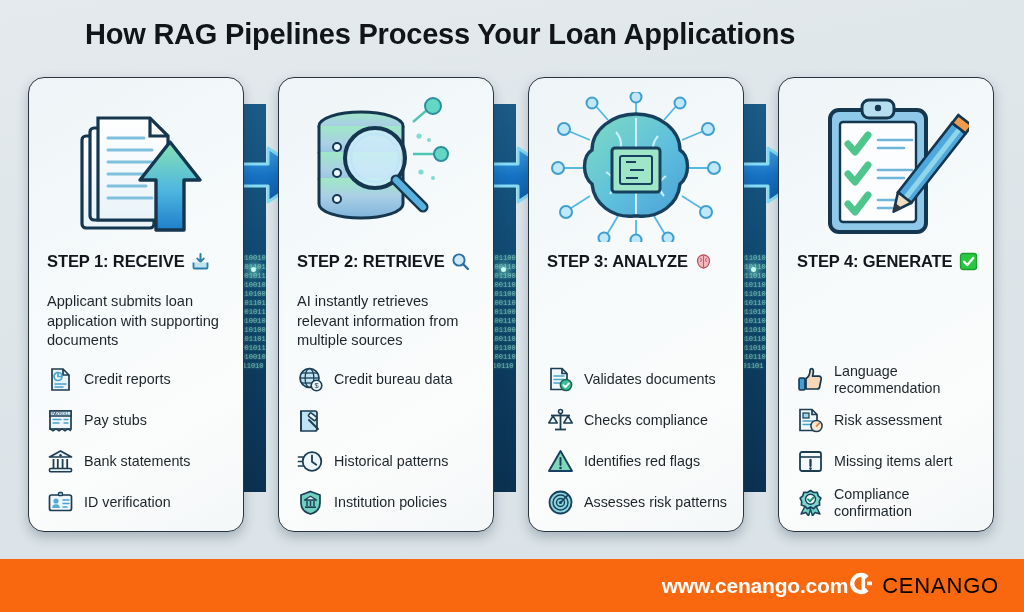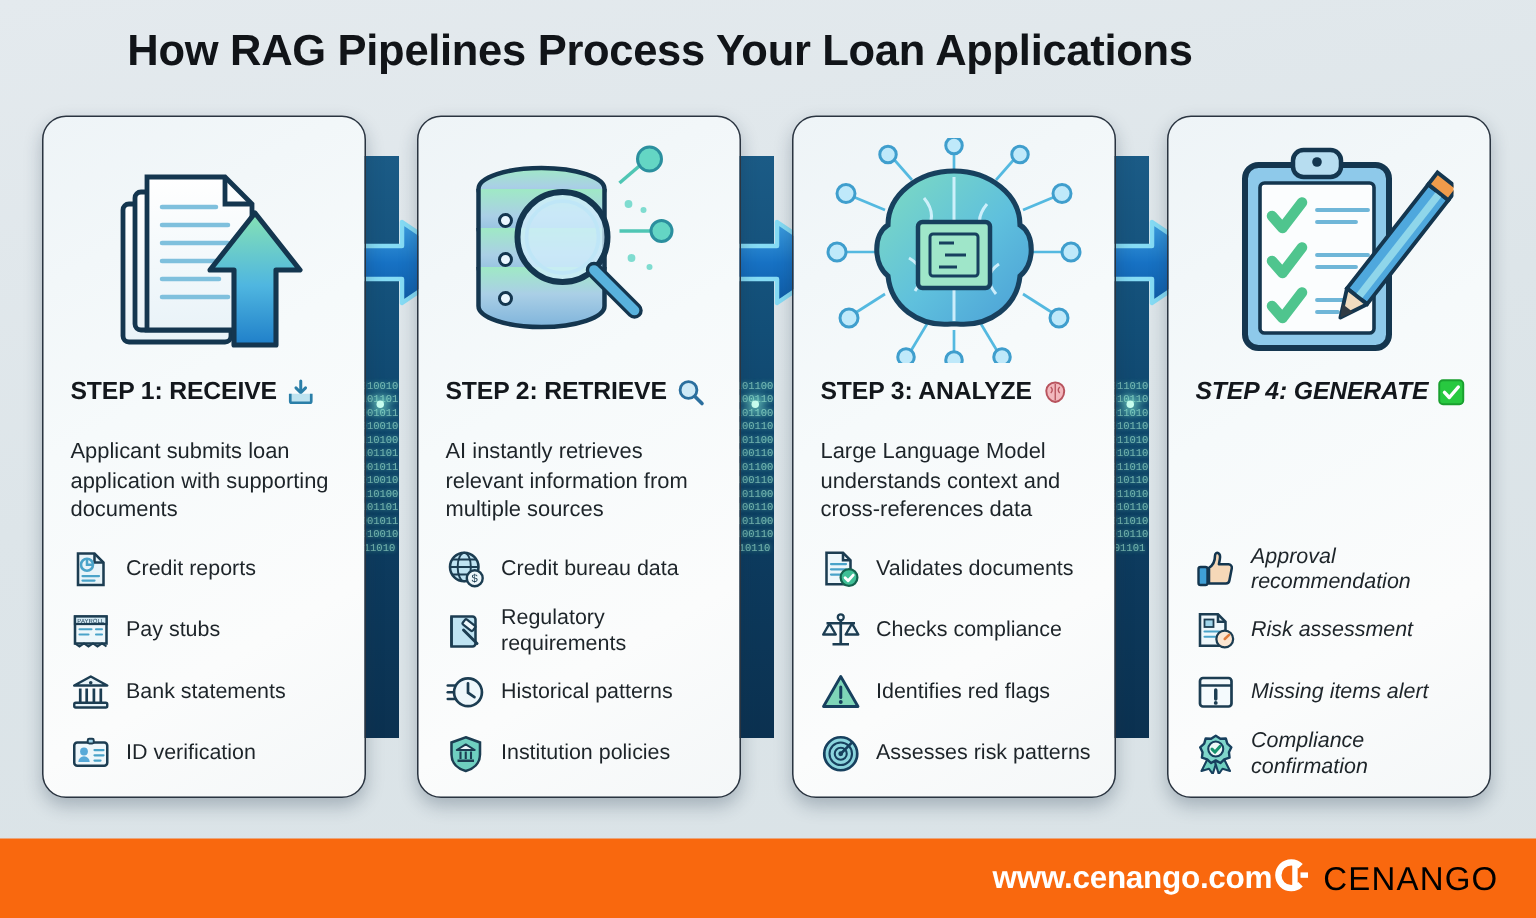--- a/index.html
+++ b/index.html
@@ -45,21 +45,21 @@
   
   .card {
     position:absolute; top:77px; width:216px; height:455px;
     border-radius:16px;
     background:linear-gradient(150deg,#eef4f7 0%,#f6fafb 40%,#fbfcfc 75%,#f4f7f8 100%);
     border:1.6px solid #2a3440;
     box-shadow:0 5px 12px rgba(25,45,70,0.28);
     overflow:hidden;
   }
   .card.c1{left:28px;}  .card.c2{left:278px;}
-  .card.c3{left:528px;} .card.c4{left:778px;font-style:italic;}
+  .card.c3{left:528px;} .card.c4{left:778px;}
 
   .hero { position:absolute; top:14px; left:0; width:100%; height:150px; }
   .hero svg { display:block; margin:0 auto; }
 
   .step-head {
     position:absolute; top:174px; left:18px; right:10px;
     font-size:16.5px; font-weight:bold; color:#13171c;
     letter-spacing:-0.1px; white-space:nowrap;
     display:flex; align-items:center; gap:6px;
   }
@@ -322,21 +322,20 @@
     </div>
     <div class="brow">
       <span class="bi">
         <svg width="27" height="27" viewBox="0 0 27 27">
           <path d="M4 4 h14 a2 2 0 012 2 v16 a2 2 0 01-2 2 H4 Z" fill="#bfe3f2" stroke="#1c3d52" stroke-width="1.7"></path>
           <path d="M4 4 v20" stroke="#1c3d52" stroke-width="1.7"></path>
           <rect x="11.5" y="7.5" width="8.5" height="4.2" rx="1" transform="rotate(38 15.5 9.5)" fill="#eef7fb" stroke="#1c3d52" stroke-width="1.5"></rect>
           <line x1="12" y1="13" x2="21" y2="22" stroke="#1c3d52" stroke-width="2" stroke-linecap="round"></line>
         </svg>
       </span>
-      <span class="btxt">Regulatory requirements</span>
     </div>
     <div class="brow">
       <span class="bi">
         <svg width="27" height="27" viewBox="0 0 27 27">
           <circle cx="15" cy="13.5" r="9.3" fill="#eef7fb" stroke="#1c3d52" stroke-width="1.8"></circle>
           <path d="M15 7.5 v6.3 l4.3 3" fill="none" stroke="#1c3d52" stroke-width="1.8" stroke-linecap="round"></path>
           <g stroke="#1c3d52" stroke-width="1.7" stroke-linecap="round">
             <line x1="1.5" y1="9" x2="6" y2="9"></line>
               <line x1="1.5" y1="13.5" x2="5" y2="13.5"></line>
               <line x1="1.5" y1="18" x2="6" y2="18"></line>
@@ -419,21 +418,20 @@
         <path d="M9.5 3 C6 3 3.5 5.5 3.5 8.5 C3.5 12.5 6 15.5 9.5 16 C13 15.5 15.5 12.5 15.5 8.5 C15.5 5.5 13 3 9.5 3 Z" fill="#f2b8bd" stroke="#b8545e" stroke-width="1.3"></path>
         <g stroke="#b8545e" stroke-width="0.9" fill="none">
           <path d="M9.5 4 V15"></path>
             <path d="M6.5 6 q2 2 0 4"></path>
             <path d="M12.5 6 q-2 2 0 4"></path>
         </g>
       </svg>
     </span>
   </div>
 
-  <div class="desc">Large Language Model understands context and cross-references data</div>
 
   <div class="bullets">
     <div class="brow">
       <span class="bi">
         <svg width="27" height="27" viewBox="0 0 27 27">
           <path d="M4 2.5 h11 l5 5 v16 H4 Z" fill="#eef7fb" stroke="#1c3d52" stroke-width="1.7"></path>
           <path d="M15 2.5 v5 h5" fill="none" stroke="#1c3d52" stroke-width="1.7"></path>
           <g stroke="#4aa3c9" stroke-width="1.5" stroke-linecap="round">
             <line x1="7" y1="10" x2="17" y2="10"></line>
               <line x1="7" y1="13.5" x2="17" y2="13.5"></line>
@@ -525,21 +523,21 @@
 
 
   <div class="bullets">
     <div class="brow">
       <span class="bi">
         <svg width="27" height="27" viewBox="0 0 27 27">
           <rect x="2" y="12" width="6" height="12" rx="1.4" fill="#3f9fd6" stroke="#14364f" stroke-width="1.6"></rect>
           <path d="M9 12.5 C11.5 11 13 8 13 4.5 C13 3 14.2 2.2 15.2 2.8 C16.3 3.4 16.6 5 16.2 7 L15.6 10.2 H22 a2.2 2.2 0 012.2 2.6 l-1.6 8.2 a2.4 2.4 0 01-2.4 2 H9 Z" fill="#f6d8b8" stroke="#14364f" stroke-width="1.7" stroke-linejoin="round"></path>
         </svg>
       </span>
-      <span class="btxt">Approval recommendation</span>
+      <span class="btxt">Language recommendation</span>
     </div>
     <div class="brow">
       <span class="bi">
         <svg width="27" height="27" viewBox="0 0 27 27">
           <path d="M3 2.5 h12 l5 5 v16 H3 Z" fill="#eef7fb" stroke="#1c3d52" stroke-width="1.7"></path>
           <path d="M15 2.5 v5 h5" fill="none" stroke="#1c3d52" stroke-width="1.7"></path>
           <rect x="6" y="6" width="6" height="5" fill="#9fd4ea" stroke="#1c3d52" stroke-width="1.2"></rect>
           <g stroke="#4aa3c9" stroke-width="1.4" stroke-linecap="round">
             <line x1="6" y1="14" x2="16" y2="14"></line>
               <line x1="6" y1="17.5" x2="14" y2="17.5"></line>

